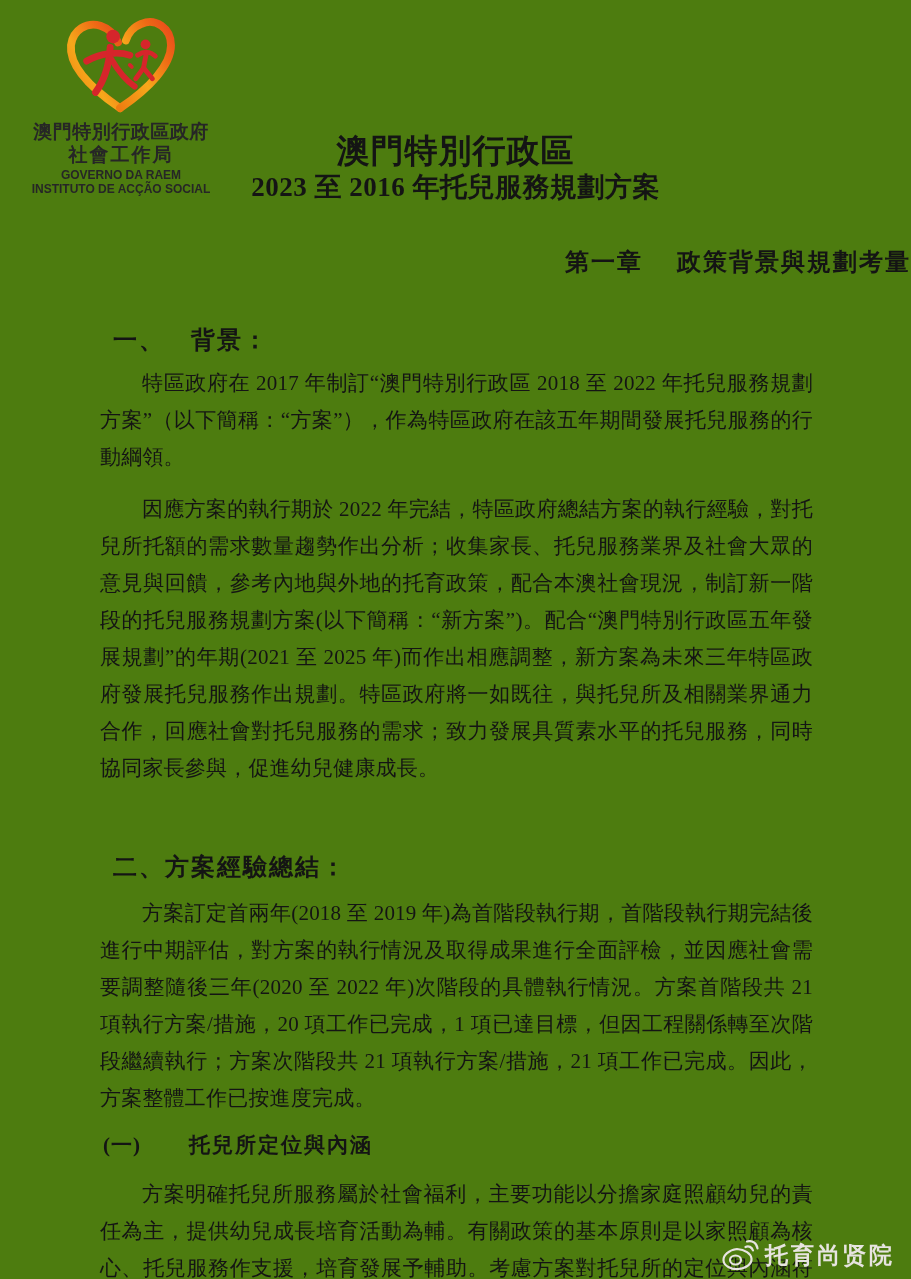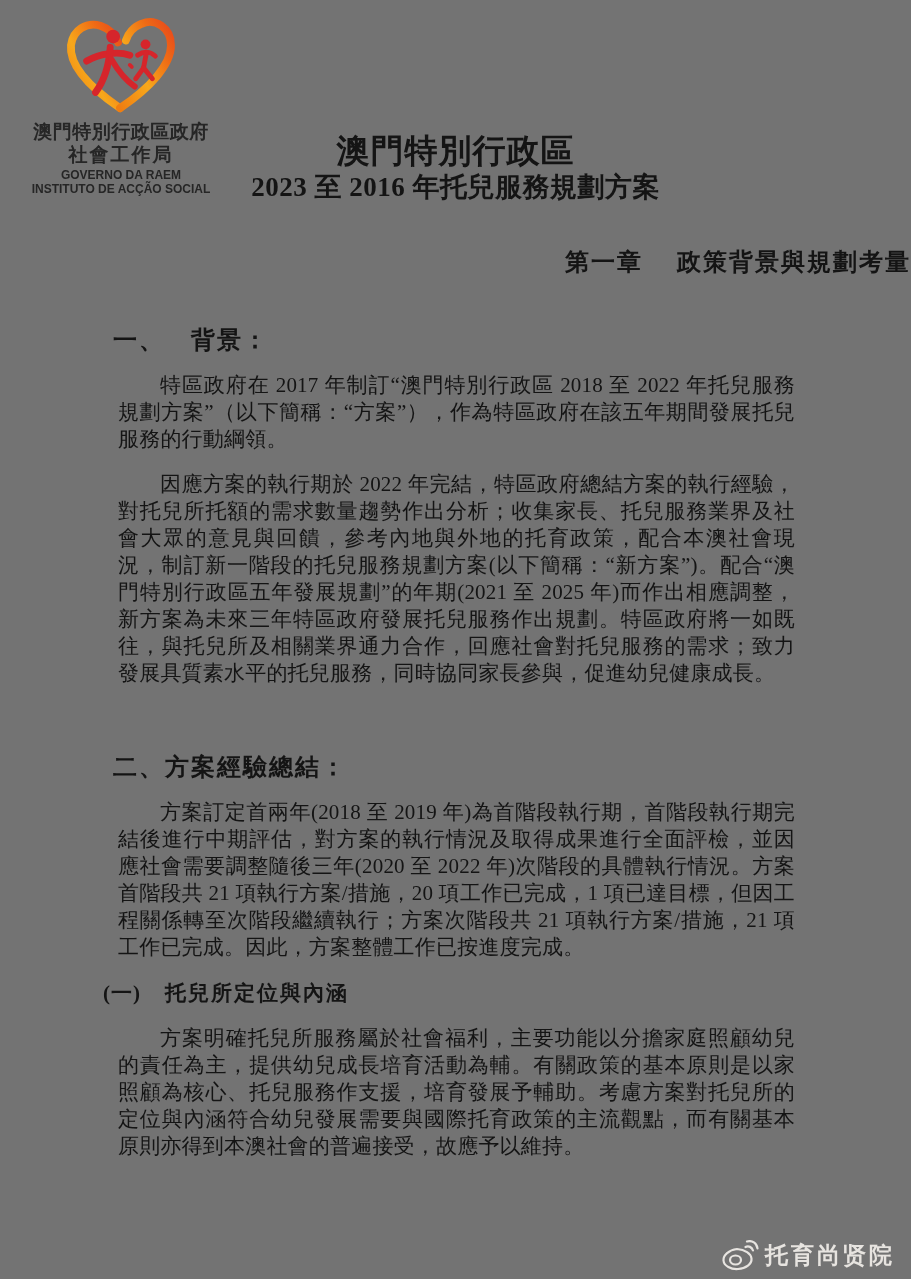--- a/index.html
+++ b/index.html
@@ -1,20 +1,20 @@
 <!DOCTYPE html>
 <html><head>
 <meta charset="utf-8">
 <style>
   html, body { margin: 0; padding: 0; background: #ffffff; }
   .page {
     position: relative;
     width: 911px;
     height: 1279px;
-    background: #737373;
+    background: #4d7c0f;
     overflow: hidden;
     font-family: "Liberation Serif", "DejaVu Serif", serif;
     color: #141414;
   }
 
   
   .logo-block {
     position: absolute;
     left: 26px;
     top: 12px;
@@ -61,37 +61,37 @@
   }
   .sec-heading {
     font-size: 24px;
     font-weight: 700;
     line-height: 28px;
     letter-spacing: 2px;
     margin: 0 0 11px 13px;
   }
   .sec-heading.sec2 { margin-top: 66px; margin-bottom: 14px; }
   .para {
-    margin: 18px;
-    line-height: 27px;
+    margin: 0;
+    line-height: 37px;
     text-indent: 2em;
     text-align: justify;
     letter-spacing: 0.2px;
   }
   .para.p1 { margin-bottom: 15px; }
   .sub-heading {
     font-size: 21px;
     font-weight: 700;
     line-height: 28px;
     margin: 14px 0 17px 3px;
     display: flex;
     align-items: baseline;
   }
   .sub-heading .sub-num { letter-spacing: 1px; }
-  .sub-heading .sub-text { margin-left: 24px; letter-spacing: 2px; }
+  .sub-heading .sub-text { margin-left: 48px; letter-spacing: 2px; }
 
   
   .watermark {
     position: absolute;
     right: 16px;
     bottom: 8px;
     display: flex;
     align-items: center;
     gap: 6px;
     color: #e7e4e0;

